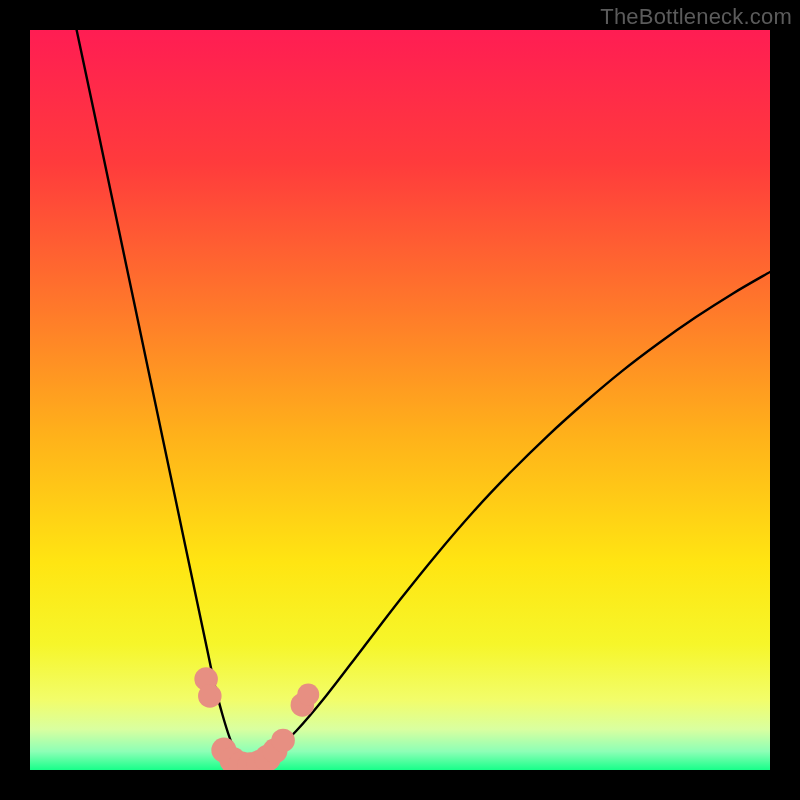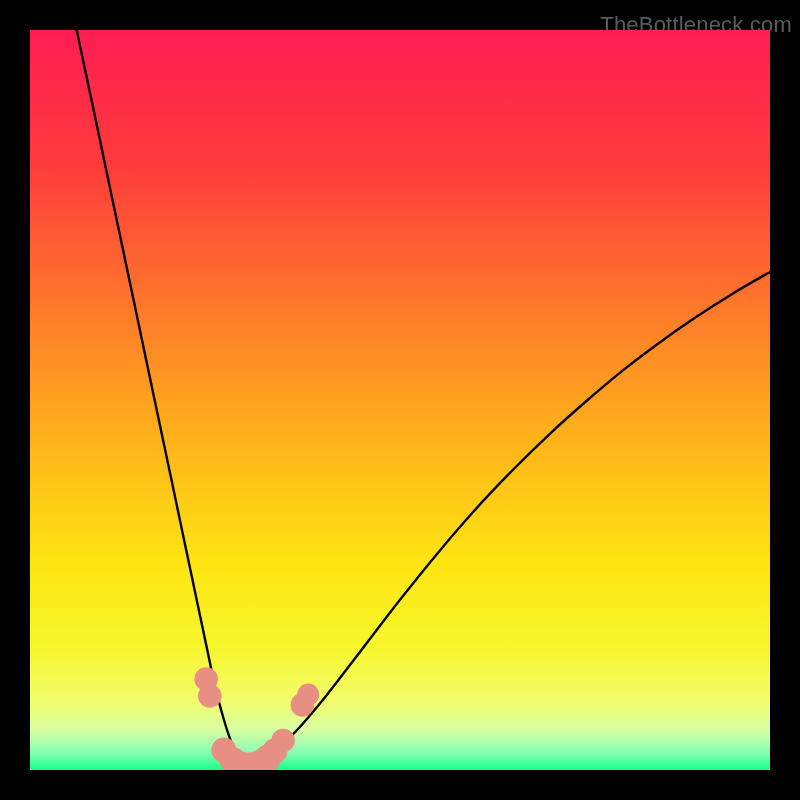--- a/index.html
+++ b/index.html
@@ -21,21 +21,21 @@
   }
   .plot {
     position: absolute;
     left: 0;
     top: 0;
     width: 740px;
     height: 740px;
   }
   .attribution {
     position: absolute;
-    top: 12px;
+    top: 4px;
     right: 8px;
     color: #5b5b5b;
     font-size: 22px;
     font-weight: 500;
     letter-spacing: 0.2px;
   }
 </style>
 </head>
 <body>
 

